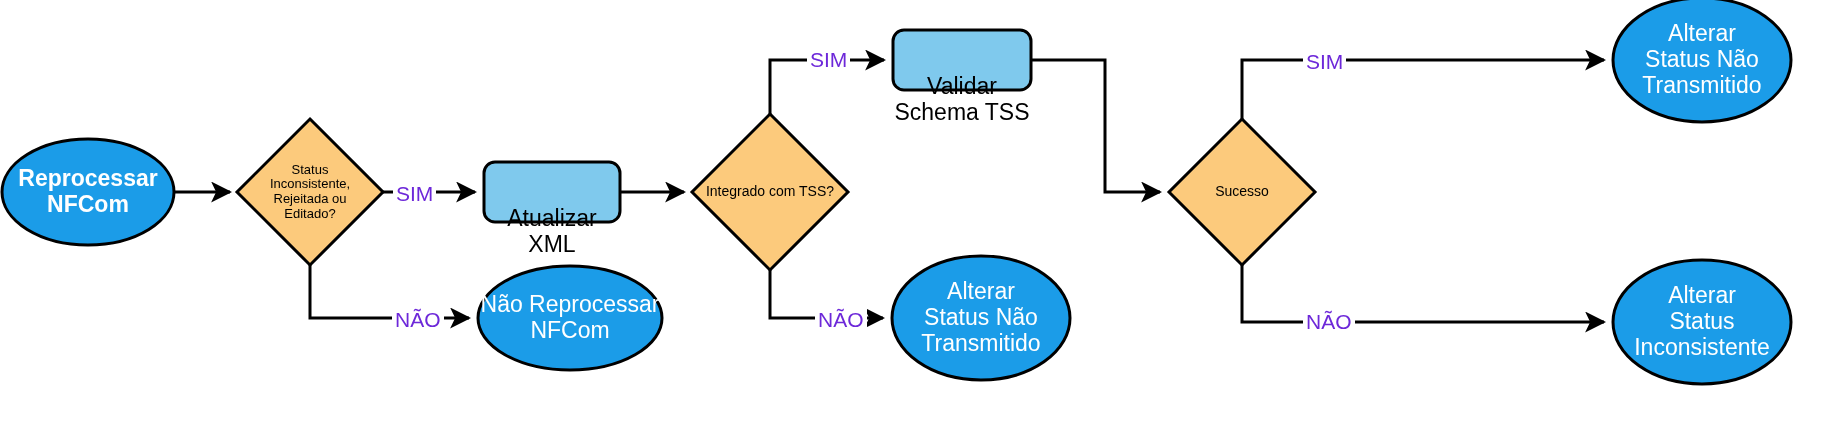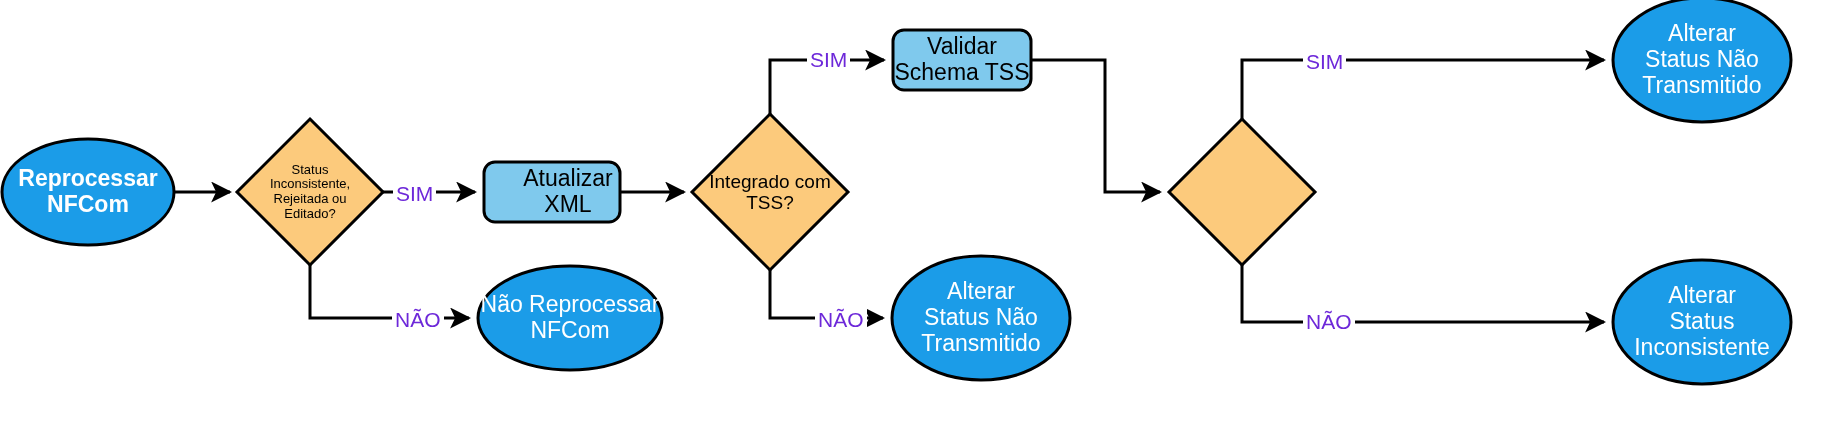--- a/index.html
+++ b/index.html
@@ -34,28 +34,29 @@
     line-height: 1.12;
     white-space: pre-line;
   }
   .label-ellipse {
     color: #ffffff;
     font-size: 23px;
   }
   .label-process {
     color: #000000;
     font-size: 23px;
+    margin-top: 40px;
   }
   .label-decision-small {
     color: #000000;
     font-size: 13px;
   }
   .label-decision-mid {
     color: #000000;
-    font-size: 19px;
+    font-size: 14px;
   }
   .edge-label {
     position: absolute;
     color: #6d28d9;
     font-size: 21px;
     background: #ffffff;
     padding: 0 3px;
     white-space: nowrap;
     text-align: center;
   }
@@ -130,27 +131,28 @@
   </svg>
 
   <div class="node-label label-ellipse" style="left:2px; top:139px; width:172px; height:106px;font-weight:bold;">Reprocessar
 NFCom</div>
 
   <div class="node-label label-decision-small" style="left:237px; top:145px; width:146px; height:94px;">Status
 Inconsistente,
 Rejeitada ou
 Editado?</div>
 
-  <div class="node-label label-process" style="left:500px; top:162px; width:136px; height:60px;">Atualizar XML</div>
+  <div class="node-label label-process" style="left:484px; top:162px; width:136px; height:60px;">Atualizar XML</div>
 
   <div class="node-label label-decision-mid" style="left:693px; top:180px; width:154px; height:24px;">Integrado com TSS?</div>
 
   <div class="node-label label-process" style="left:893px; top:30px; width:138px; height:60px;">Validar
 Schema TSS</div>
 
+  <div class="node-label label-decision-mid" style="left:1169px; top:180px; width:146px; height:24px;">Sucesso</div>
 
   <div class="node-label label-ellipse" style="left:478px; top:266px; width:184px; height:104px;">Não Reprocessar
 NFCom</div>
 
   <div class="node-label label-ellipse" style="left:892px; top:256px; width:178px; height:124px;">Alterar
 Status Não
 Transmitido</div>
 
   <div class="node-label label-ellipse" style="left:1613px; top:-2px; width:178px; height:124px;">Alterar
 Status Não

